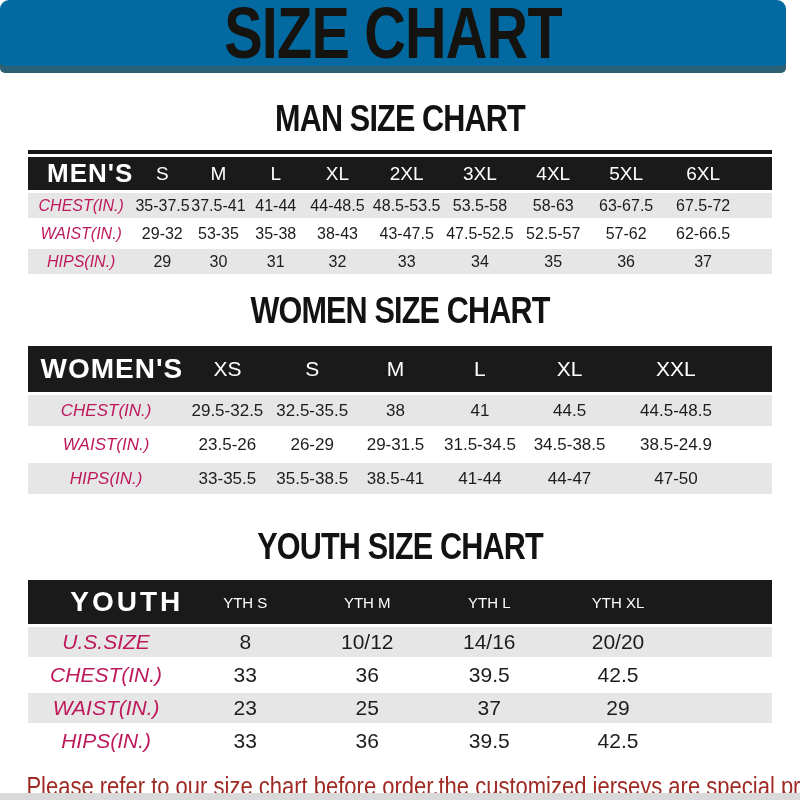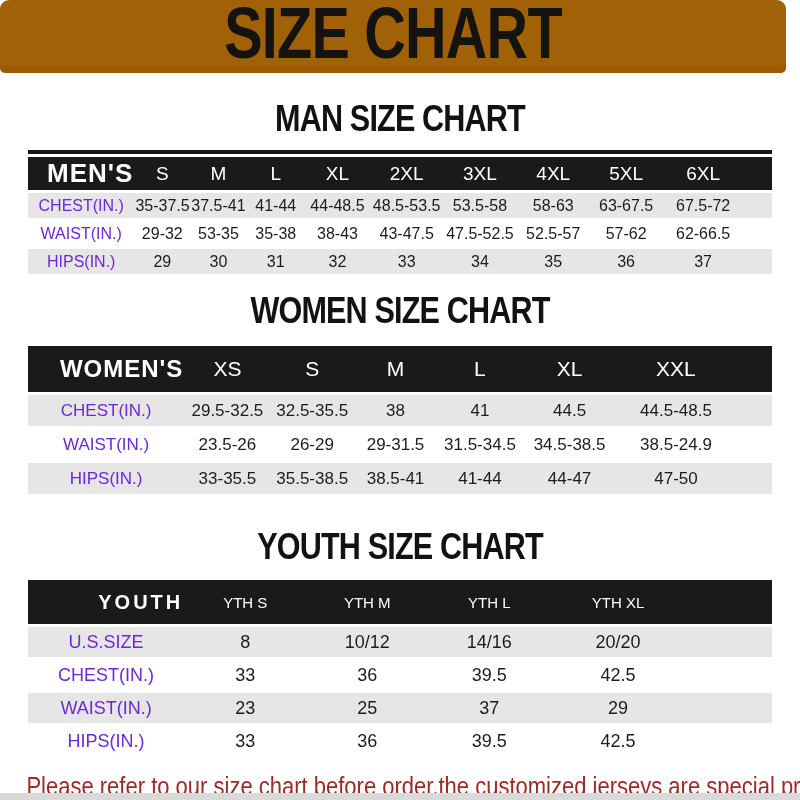--- a/index.html
+++ b/index.html
@@ -2,21 +2,21 @@
 <html><head>
 <meta charset="utf-8">
 <style>
   html,body { margin:0; padding:0; }
   body {
     width:800px; height:800px; position:relative; overflow:hidden;
     background:#ffffff; font-family:"Liberation Sans", sans-serif;
   }
   
   .banner {
-    width:786px; height:73px; background:#a16207;
+    width:786px; height:73px; background:#0369a1;
     border-radius:9px 9px 5px 5px;
     box-shadow: inset 0 -7px 0 rgba(150,75,0,0.28);
     display:flex; align-items:center; justify-content:center;
   }
   .banner-title {
     font-size:72px; font-weight:bold; color:#151310; line-height:73px;
     display:inline-block; transform:scaleX(0.80); letter-spacing:-1px;
     padding-bottom:6px;
   }
   
@@ -40,31 +40,31 @@
     background:#1A1A1A; color:#ffffff; font-weight:normal;
     text-align:center; overflow:hidden; white-space:nowrap;
   }
   .chart.men   th { height:30px; font-size:19px; }
   .chart.women th { height:44px; font-size:21px; }
   .chart.youth th { height:42px; font-size:15px; }
   .chart th.corner {
     text-align:right; padding-left:10px; font-weight:bold; letter-spacing:1px;
   }
   .chart.men   th.corner { font-size:26px; }
-  .chart.women th.corner { font-size:24px; }
-  .chart.youth th.corner { font-size:20px; letter-spacing:3px;padding-left:16px; }
+  .chart.women th.corner { font-size:28px; }
+  .chart.youth th.corner { font-size:28px; letter-spacing:3px;padding-left:16px; }
   .chart td {
     text-align:center; color:#1c1c1c; overflow:hidden; white-space:nowrap;
   }
   .chart.men   td { height:23px; font-size:16px; }
   .chart.women td { height:29px; font-size:17px; }
-  .chart.youth td { height:28px; font-size:18px; }
+  .chart.youth td { height:28px; font-size:21px; }
   .chart tr.gray  td { background:#E6E6E6; }
   .chart tr.white td { background:#FFFFFF; }
-  .chart td.rowlabel { color:#6d28d9; }
+  .chart td.rowlabel { color:#be185d;font-style:italic; }
   
   .footer {
     margin-top:12px; padding-left:30px; color:#9E2A23;
     font-size:25px; line-height:31px; font-weight:normal;
     transform:scaleX(0.88); transform-origin:left center; white-space:nowrap;
   }
   
   .bottom-strip {
     position:absolute; left:0; bottom:0; width:800px; height:7px;
     background:#D9D9D9;

